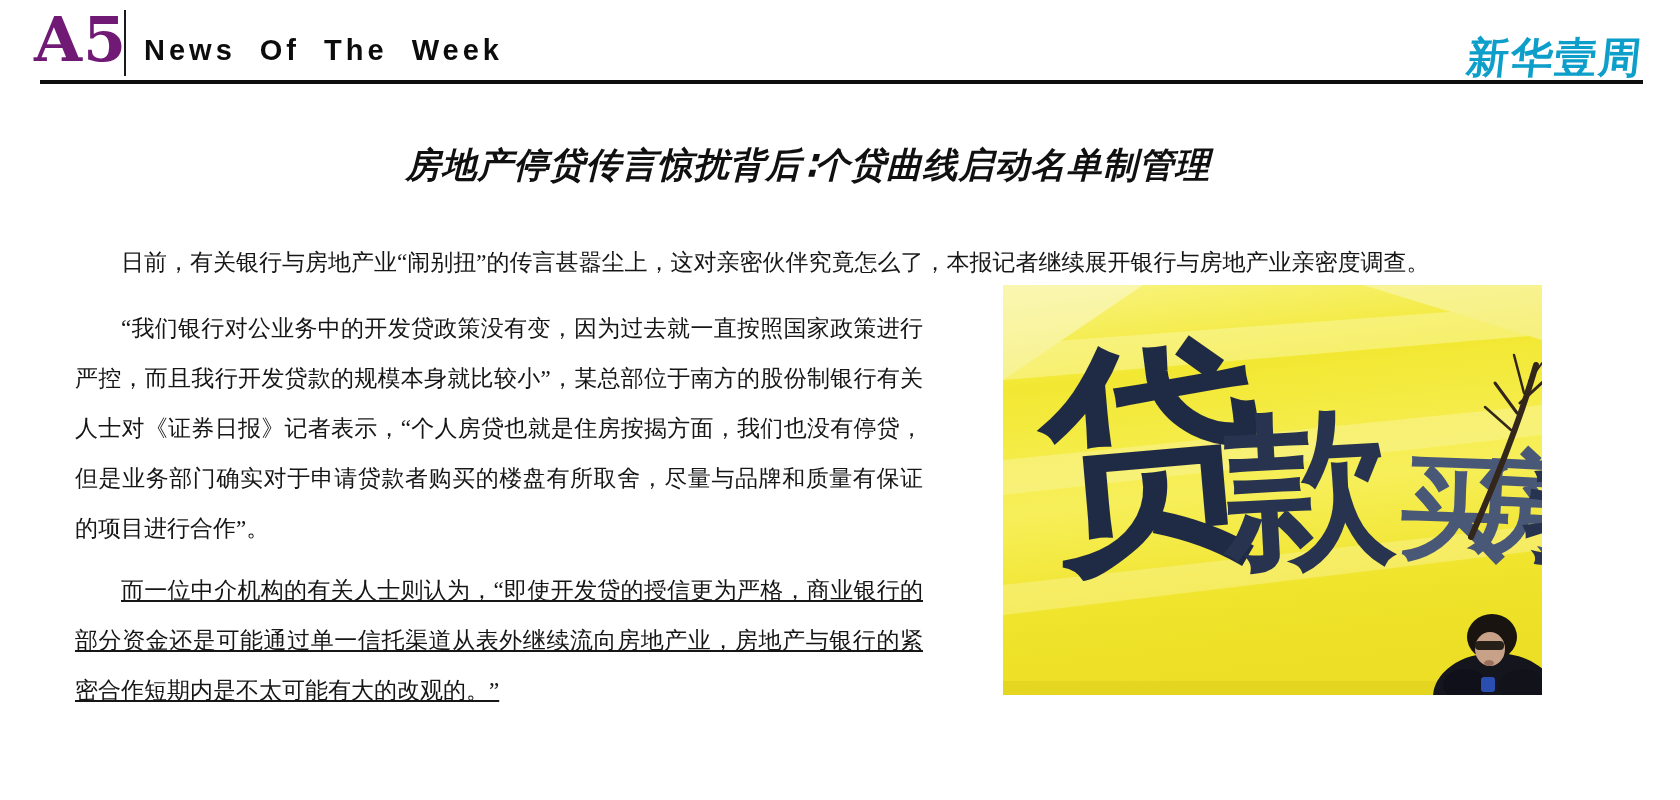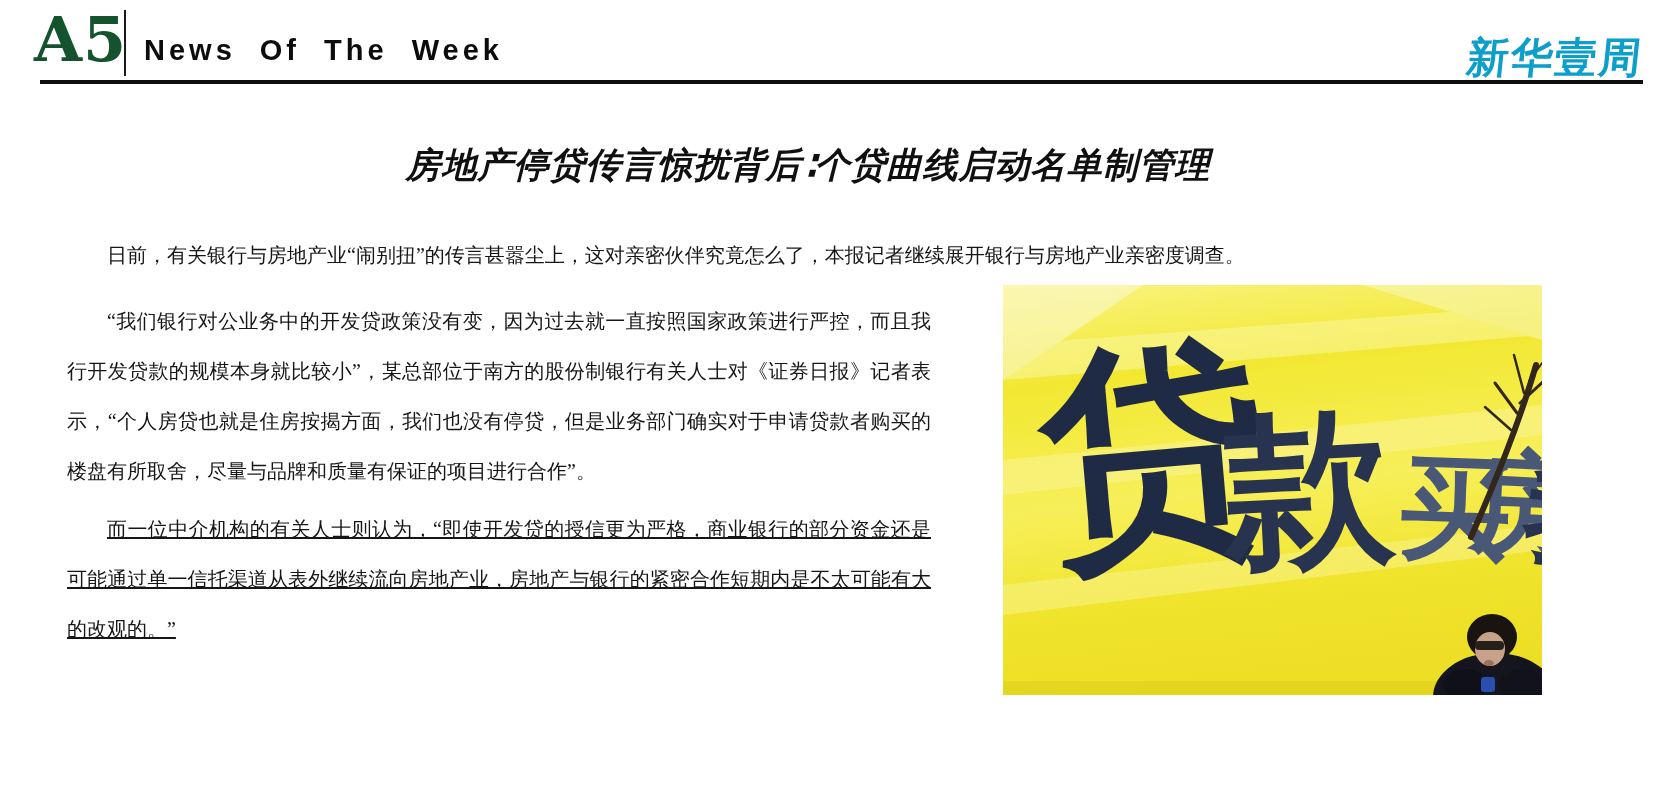--- a/index.html
+++ b/index.html
@@ -5,21 +5,21 @@
   html, body { margin:0; padding:0; }
   body {
     width:1680px; height:800px; position:relative;
     background:#ffffff; overflow:hidden;
     font-family:"Liberation Serif","DejaVu Serif",serif;
   }
   
   .page-number {
     position:absolute; left:34px; top:0px;
     font-family:"DejaVu Serif",serif; font-weight:bold;
-    font-size:62px; line-height:80px; color:#14532d; letter-spacing:1px;
+    font-size:62px; line-height:80px; color:#701a75; letter-spacing:1px;
   }
   .hdr-divider {
     position:absolute; left:124px; top:10px; width:2px; height:66px;
     background:#1a1a1a;
   }
   .section-title {
     position:absolute; left:144px; top:34px; margin:0;
     font-family:"Liberation Sans",sans-serif; font-weight:bold;
     font-size:29px; letter-spacing:4px; word-spacing:12px; color:#0c0c0c;
   }
@@ -34,22 +34,22 @@
     background:#0e0e0e;
   }
   
   .article-title {
     position:absolute; left:63px; top:142px; width:1490px; margin:0;
     text-align:center;
     font-family:"Liberation Sans",sans-serif; font-weight:bold;
     font-size:35px; letter-spacing:1px; color:#101010;font-style:italic;
   }
   .body-text {
-    margin:4px; text-indent:2em;
-    font-size:20px; line-height:50px; color:#161616;
+    margin:12px; text-indent:2em;
+    font-size:23px; line-height:50px; color:#161616;
     text-align:justify;
   }
   .article-lead {
     position:absolute; left:63px; top:226px; width:1490px;
   }
   .article-body {
     position:absolute; left:63px; top:292px; width:872px;
   }
   .article-body p + p { margin-top:8px;text-decoration:underline; }
   

